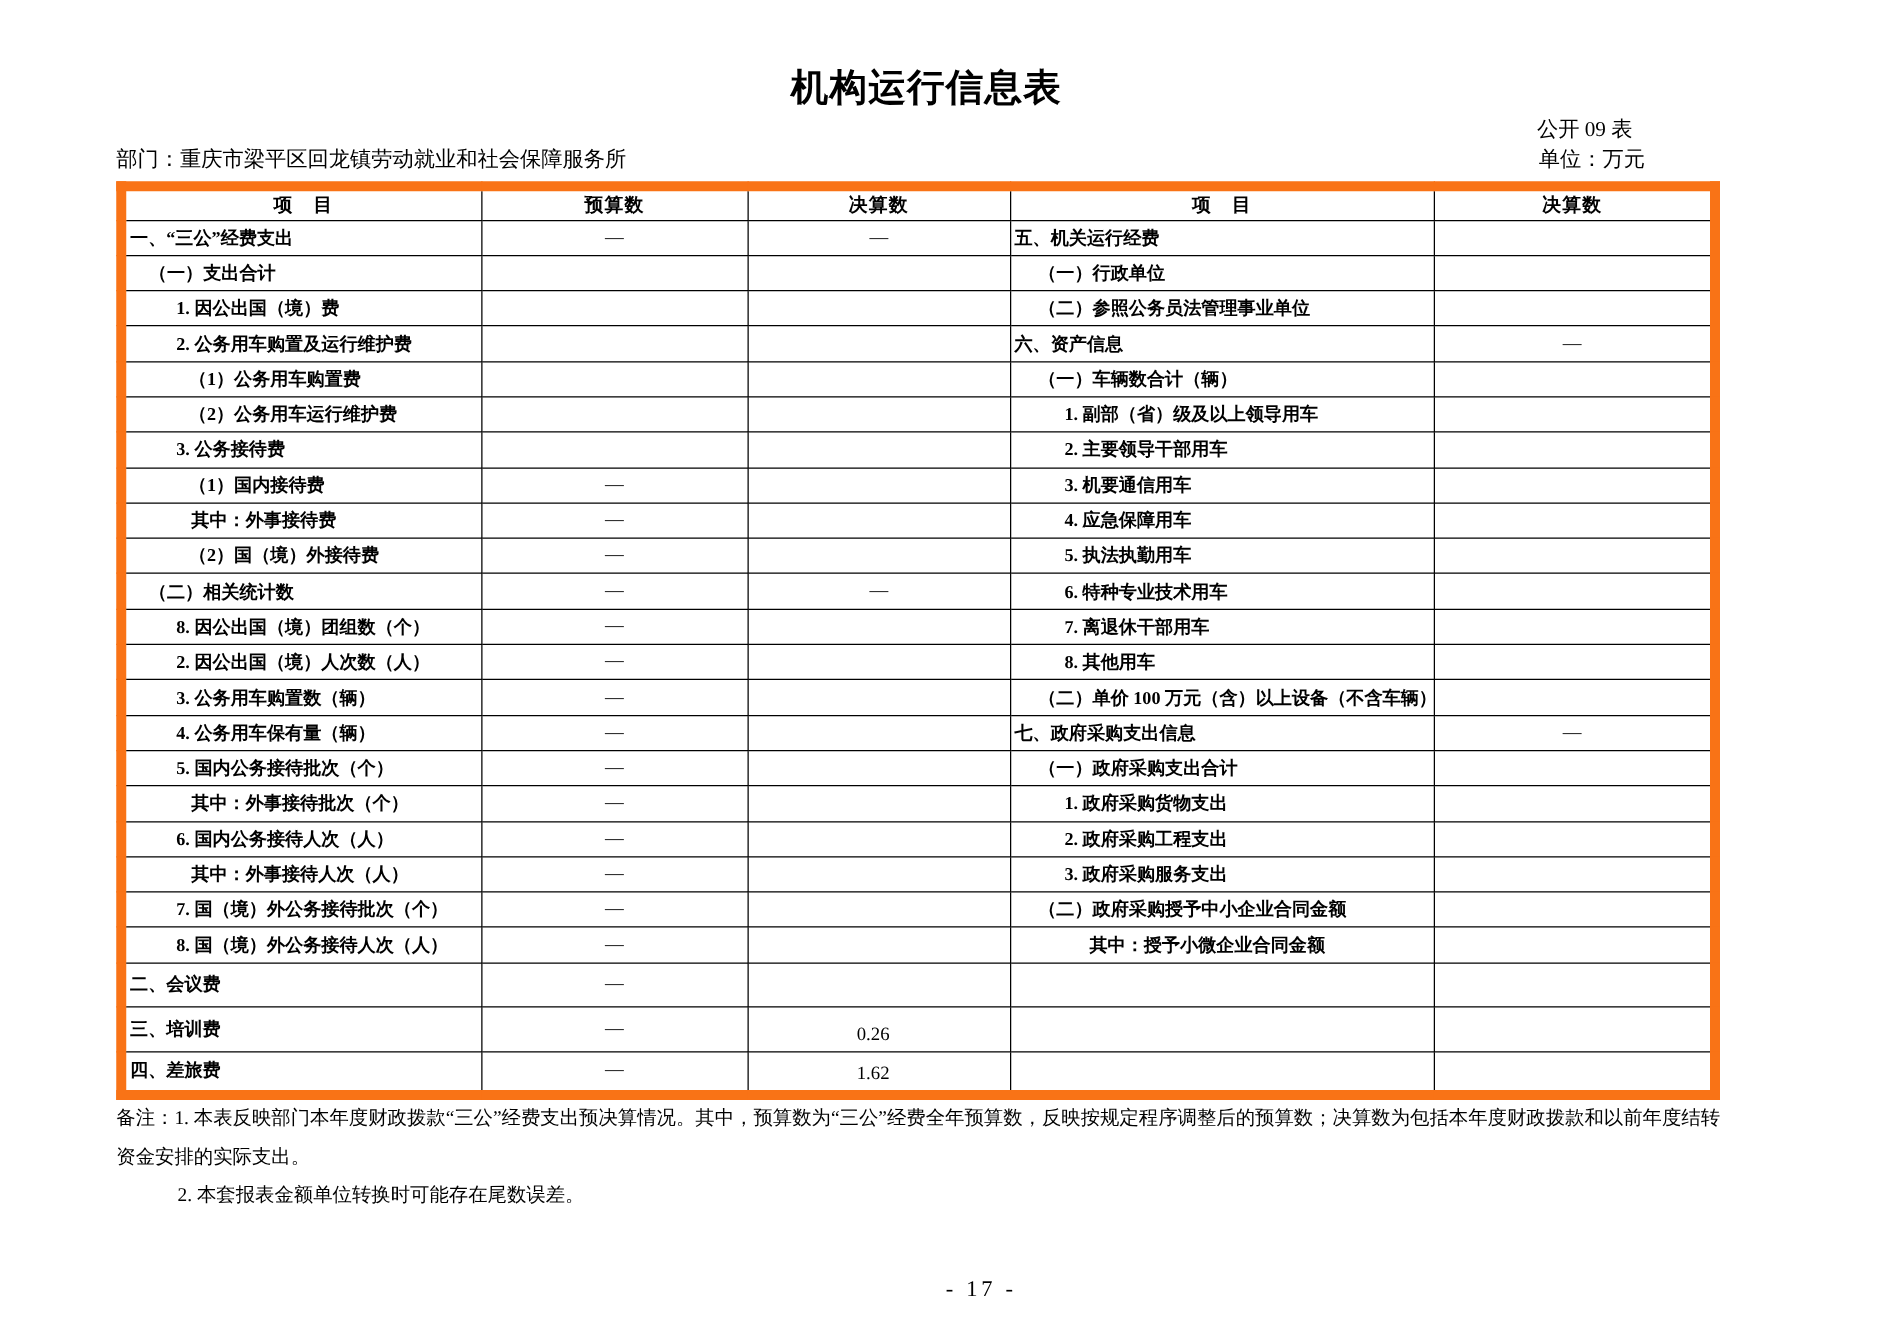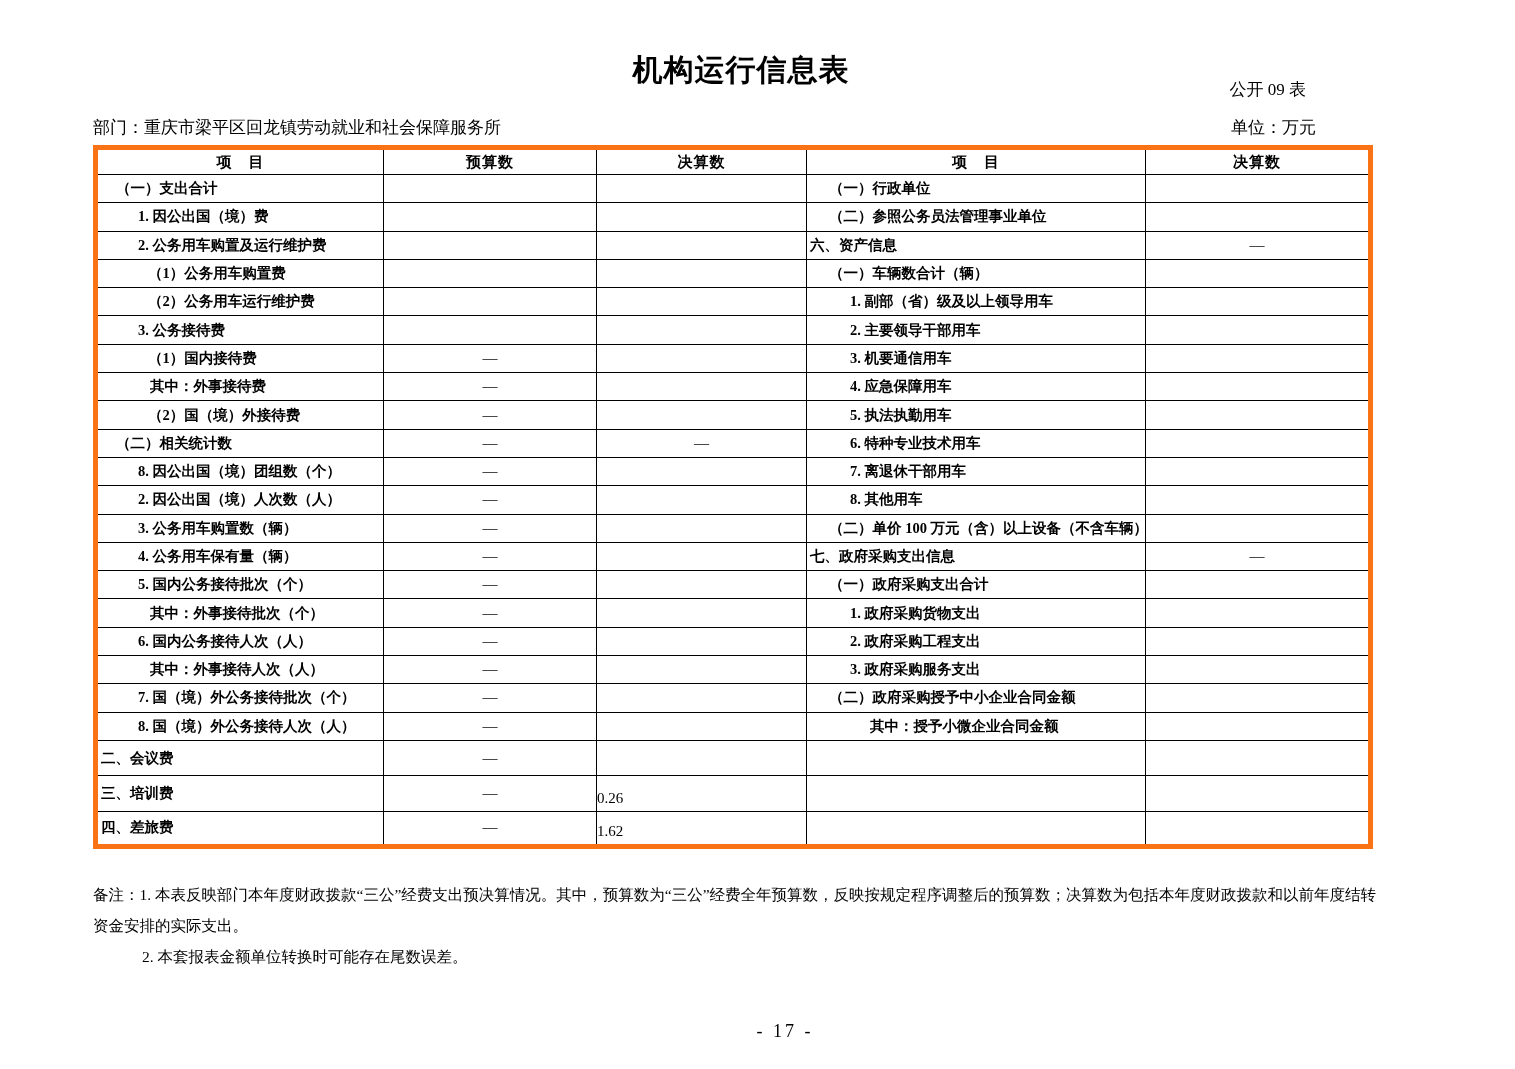--- a/index.html
+++ b/index.html
@@ -8,36 +8,36 @@
     width:1515px; height:1069px;
     font-family:"Liberation Serif","DejaVu Serif",serif;
     color:#000;
   }
   .page { position:relative; width:1441px; height:1069px; background:#fff; overflow:hidden; }
 
   .title {
     position:absolute; left:93px; top:50px; width:1296px;
     text-align:center; font-size:30px; font-weight:bold; letter-spacing:1px;
   }
-  .code  { position:absolute; right:135px; top:78px;  font-size:17px;text-align:right; }
+  .code  { position:absolute; right:135px; top:92px;  font-size:17px;text-align:right; }
   .dept  { position:absolute; left:93px;  top:116px; font-size:17px; }
   .unit  { position:absolute; right:125px; top:116px; font-size:17px; }
 
   table.grid {
     position:absolute; left:93px; top:145px; width:1275px;
-    border-collapse:collapse; table-layout:fixed; border:5px solid #f97316;
+    border-collapse:collapse; table-layout:fixed; border:8px solid #f97316;
   }
   .grid th, .grid td { border:1px solid #000; overflow:hidden; white-space:nowrap; }
   .grid thead tr { height:27px; }
   .grid tbody tr { height:28.3px; }
   .grid tbody tr.tall { height:35.4px;font-family:Liberation Serif, serif; }
   .grid th { font-size:15px; font-weight:bold; text-align:center; vertical-align:middle; letter-spacing:1px; }
   .grid td.label { font-size:14.5px; font-weight:bold; vertical-align:middle; }
   .grid td.val { font-size:15px; text-align:center; vertical-align:middle; }
-  .grid td.val.num { text-align:left; vertical-align:bottom; padding:0 9px 4px 0; }
+  .grid td.val.num { text-align:center; vertical-align:bottom; padding:0 9px 4px 0; }
 
   .lt-ind0 { padding-left:3px; }
   .lt-ind1 { padding-left:18px; }
   .lt-ind2 { padding-left:40px; }
   .lt-ind3 { padding-left:50px; }
   .lt-ind4 { padding-left:52px; }
   .rt-ind0 { padding-left:3px; }
   .rt-ind1 { padding-left:22px; }
   .rt-ind2 { padding-left:43px; }
   .rt-ind3 { padding-left:63px; }
@@ -72,20 +72,27 @@
       <tr>
         <th>项　目</th>
         <th>预算数</th>
         <th>决算数</th>
         <th>项　目</th>
         <th>决算数</th>
       </tr>
     </thead>
     <tbody>
         <tr>
+          <td class="label lt-ind0">一、“三公”经费支出</td>
+          <td class="val">—</td>
+          <td class="val">—</td>
+          <td class="label rt-ind0">五、机关运行经费</td>
+          <td class="val"></td>
+        </tr>
+        <tr>
           <td class="label lt-ind1">（一）支出合计</td>
           <td class="val"></td>
           <td class="val"></td>
           <td class="label rt-ind1">（一）行政单位</td>
           <td class="val"></td>
         </tr>
         <tr>
           <td class="label lt-ind2">1. 因公出国（境）费</td>
           <td class="val"></td>
           <td class="val"></td>

